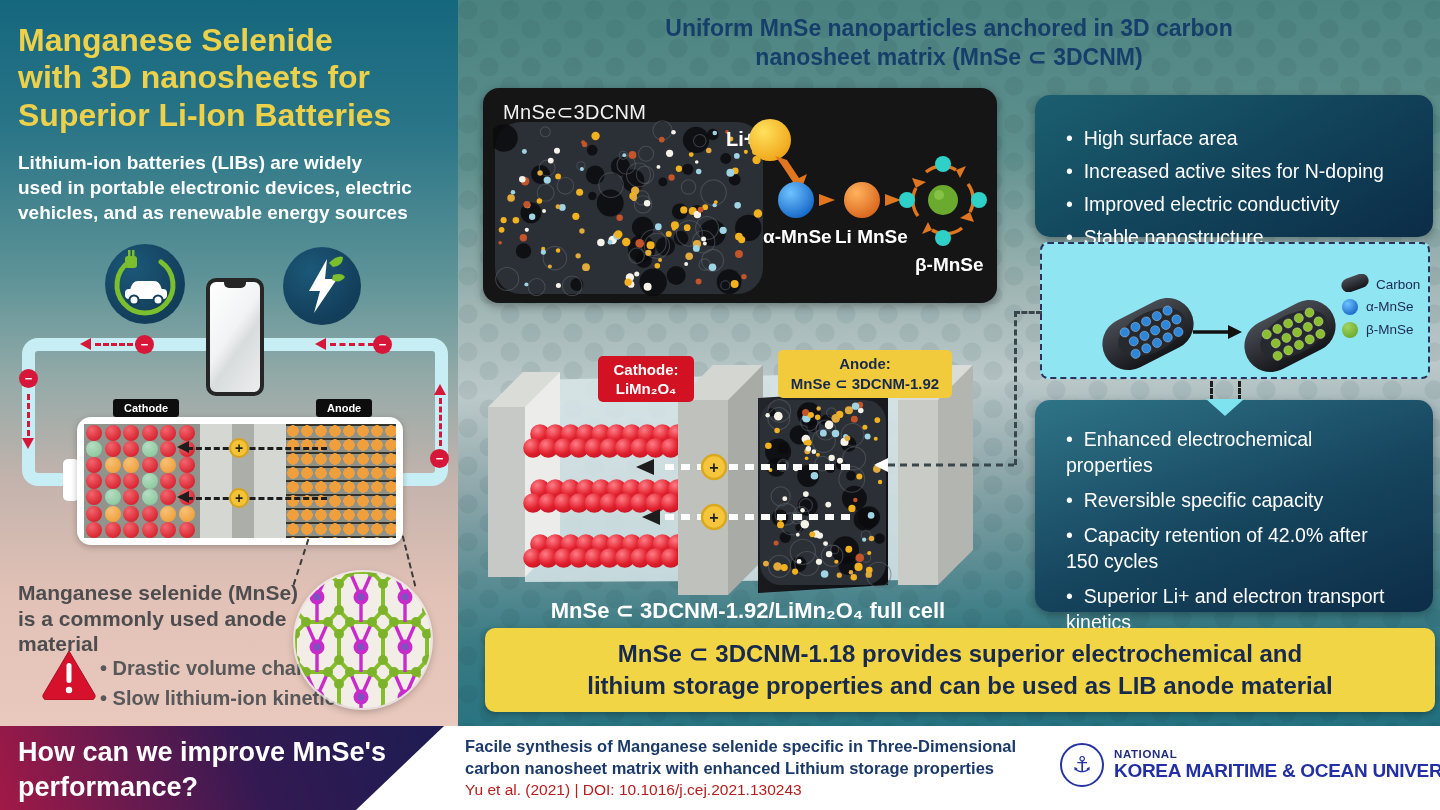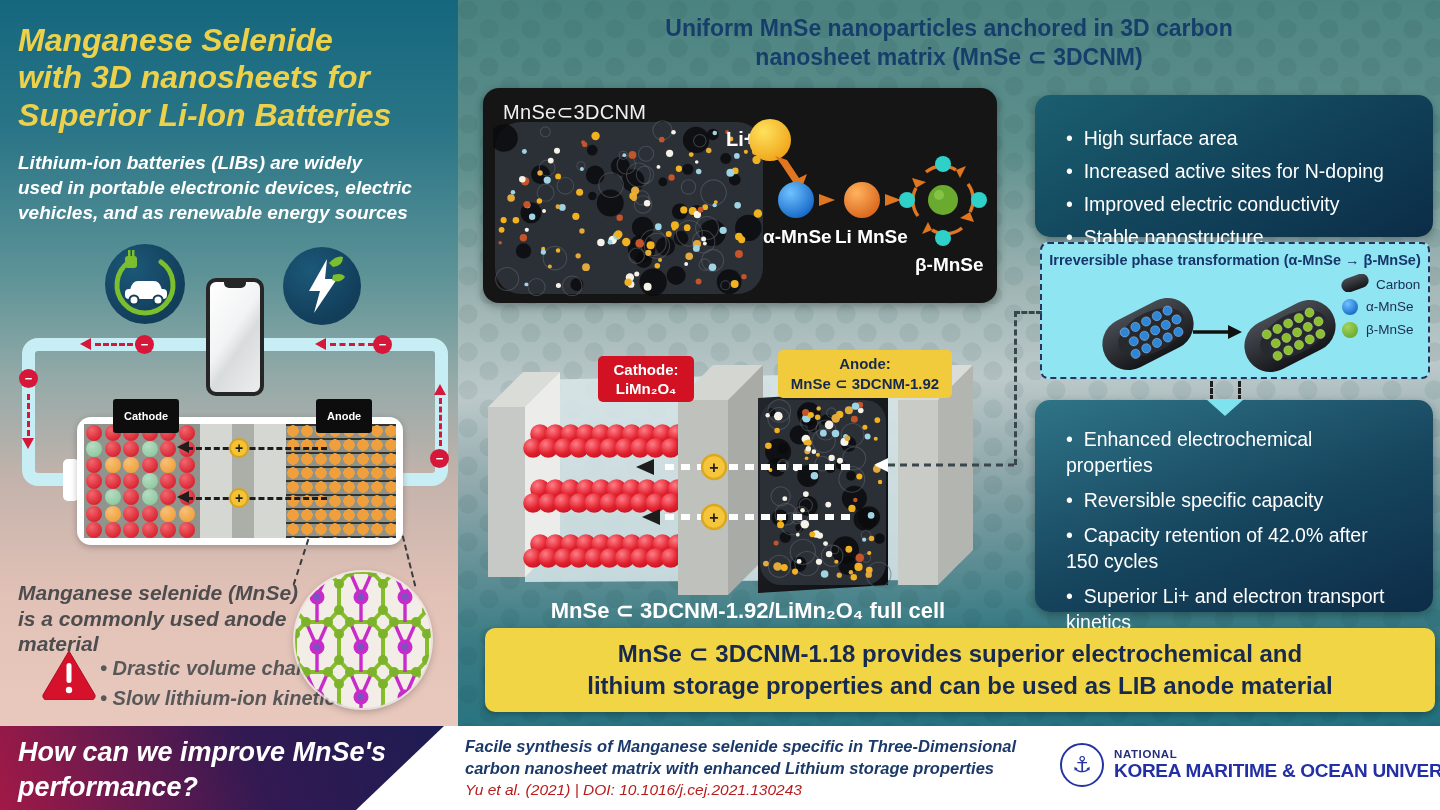--- a/index.html
+++ b/index.html
@@ -1,20 +1,20 @@
 <!DOCTYPE html>
 <html><head>
 <meta charset="utf-8">
 <style>
   html,body{margin:0;padding:0;background:#222;}
   *{box-sizing:border-box;}
   .poster{position:relative;width:1440px;height:810px;overflow:hidden;
     font-family:"Liberation Sans","DejaVu Sans",sans-serif;}
   .abs{position:absolute;}
-  .nowrap{white-space:nowrap;font-style:italic;}
+  .nowrap{white-space:nowrap;}
 
   
   .left-panel{left:0;top:0;width:458px;height:726px;
     background:linear-gradient(180deg,#15677e 0%,#2a7587 18%,#5d9397 38%,#93aaa8 52%,#c3b3ac 66%,#e2c1b6 82%,#e9c9bd 100%);}
   .l-title{left:18px;top:22px;font-size:32px;line-height:1.17;font-weight:bold;color:#EDD14A;}
   .l-intro{left:18px;top:150px;font-size:19px;line-height:1.32;font-weight:600;color:#fff;}
 
   .circle-icon{border-radius:50%;background:radial-gradient(circle at 35% 30%,#1c5878,#123E5A 70%);}
   .phone{left:206px;top:278px;width:58px;height:118px;border:4px solid #262626;border-radius:10px;
     background:linear-gradient(125deg,#ffffff 0%,#f2f3f4 45%,#d9dcdd 60%,#eceeee 100%);z-index:4;}
@@ -23,21 +23,21 @@
   .wire{left:22px;top:338px;width:426px;height:148px;border:13px solid #C6EEF4;border-radius:16px;z-index:1;}
   .dash-red-h{border-top:3px dashed #D6173A;height:0;z-index:2;}
   .dash-red-v{border-left:3px dashed #D6173A;width:0;z-index:2;}
   .tri{width:0;height:0;z-index:3;}
   .minus-badge{width:19px;height:19px;border-radius:50%;background:#D6173A;z-index:3;
     display:flex;align-items:center;justify-content:center;color:#fff;font-weight:bold;font-size:13px;line-height:1;}
 
   .battery{left:77px;top:417px;width:326px;height:128px;background:#fff;border-radius:14px;z-index:5;
     box-shadow:0 2px 6px rgba(0,0,0,.25);}
   .battery-nub{left:63px;top:459px;width:16px;height:42px;background:#fff;border-radius:5px;z-index:4;}
-  .tag{background:#0d0d0d;color:#fff;font-size:11px;font-weight:bold;padding:11px 11px;border-radius:3px;z-index:6;}
+  .tag{background:#0d0d0d;color:#fff;font-size:11px;font-weight:bold;padding:3px 11px;border-radius:3px;z-index:6;}
   .zone-cathode{left:7px;top:7px;width:116px;height:114px;background:#90948D;overflow:hidden;}
   .zone-sep{left:123px;top:7px;width:86px;height:114px;background:#D5D8D2;}
   .zone-sep-band{left:32px;top:0;width:22px;height:114px;background:#ABAFA8;}
   .zone-anode{left:209px;top:7px;width:110px;height:114px;background:#8E9289;
     background-image:
       radial-gradient(circle 6px at 7px 7px,#EFA03C 5.5px,transparent 6px),
       repeating-linear-gradient(180deg,#33332c 0 2.5px,transparent 2.5px 14px);
     background-size:14px 14px,100% 100%;}
   .ball{position:absolute;width:16px;height:16px;border-radius:50%;}
   .dash-blk-h{border-top:3px dashed #1d1d1d;height:0;z-index:6;}
@@ -499,21 +499,20 @@
     <div class="abs features-box dots-overlay">
       <ul class="blist">
         <li>High surface area</li>
         <li>Increased active sites for N-doping</li>
         <li>Improved electric conductivity</li>
         <li>Stable nanostructure</li>
       </ul>
     </div>
 
     <div class="abs phase-box">
-      <div class="abs phase-title">Irreversible phase transformation (α-MnSe → β-MnSe)</div>
       <svg class="abs" style="left:6px;top:26px;" width="290" height="108" viewBox="0 0 290 108">
         <defs>
           <linearGradient id="capG" x1="0" y1="0" x2="0" y2="1">
             <stop offset="0" stop-color="#474b52"></stop>
               <stop offset="1" stop-color="#15161a"></stop>
           </linearGradient>
         </defs>
         <g transform="translate(100,64) rotate(-27)">
           <rect x="-48" y="-26" width="96" height="52" rx="26" fill="url(#capG)"></rect>
           <ellipse cx="4" cy="0" rx="36" ry="20" fill="#26292e"></ellipse>

